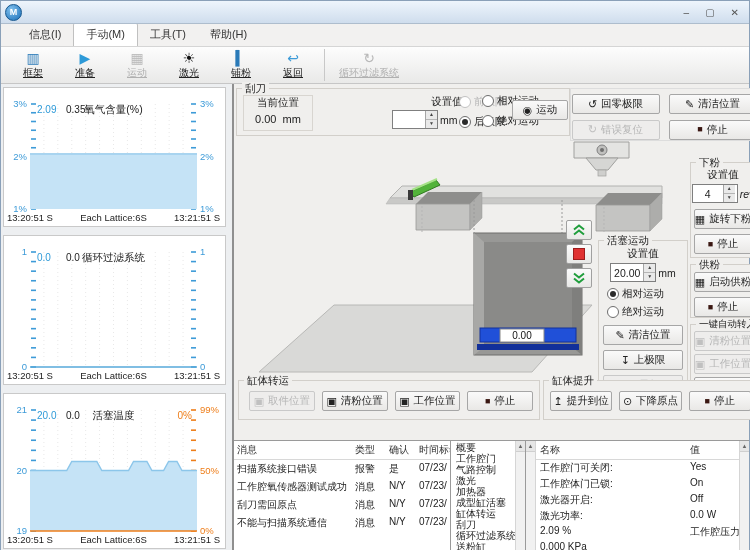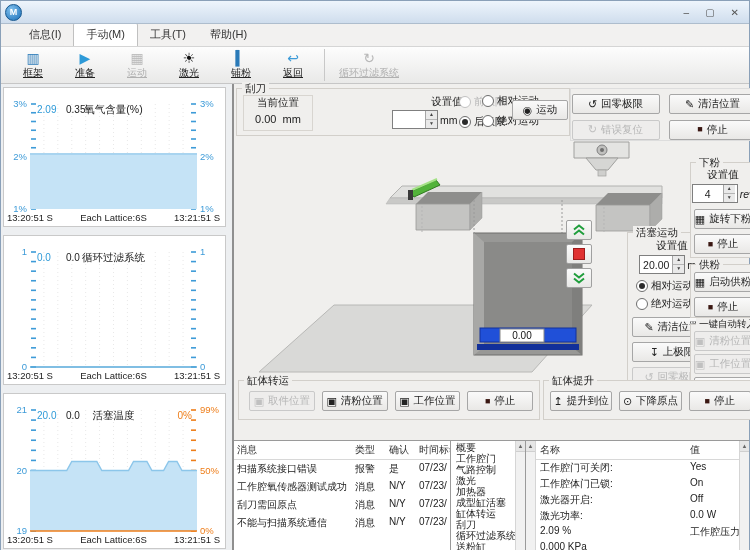--- a/index.html
+++ b/index.html
@@ -415,21 +415,21 @@
       <div class="jog" style="left:332px;top:160px;">
         <span class="redsq"></span>
       </div>
       <div class="jog" style="left:332px;top:184px;">
         <svg width="14" height="12" viewBox="0 0 14 12">
           <polyline points="2,1.5 7,5.5 12,1.5" fill="none" stroke="#1f9e3c" stroke-width="2"></polyline>
           <polyline points="2,6.5 7,10.5 12,6.5" fill="none" stroke="#1f9e3c" stroke-width="2"></polyline>
         </svg>
       </div>
 
-      <div class="group" style="left:364px;top:148px;width:88px;height:150px;margin-left:29px;">
+      <div class="group" style="left:364px;top:156px;width:88px;height:150px;">
         <span class="group-label">活塞运动</span>
         <div class="small-lbl" style="text-align:center;margin-top:6px;">设置值</div>
         <div style="display:flex;align-items:center;gap:2px;justify-content:center;margin-top:2px;">
           <span class="spin">
               <span class="sv">20.00</span>
               <span class="sa">
                 <span>▲</span>
                 <span>▼</span>
               </span>
             </span>

